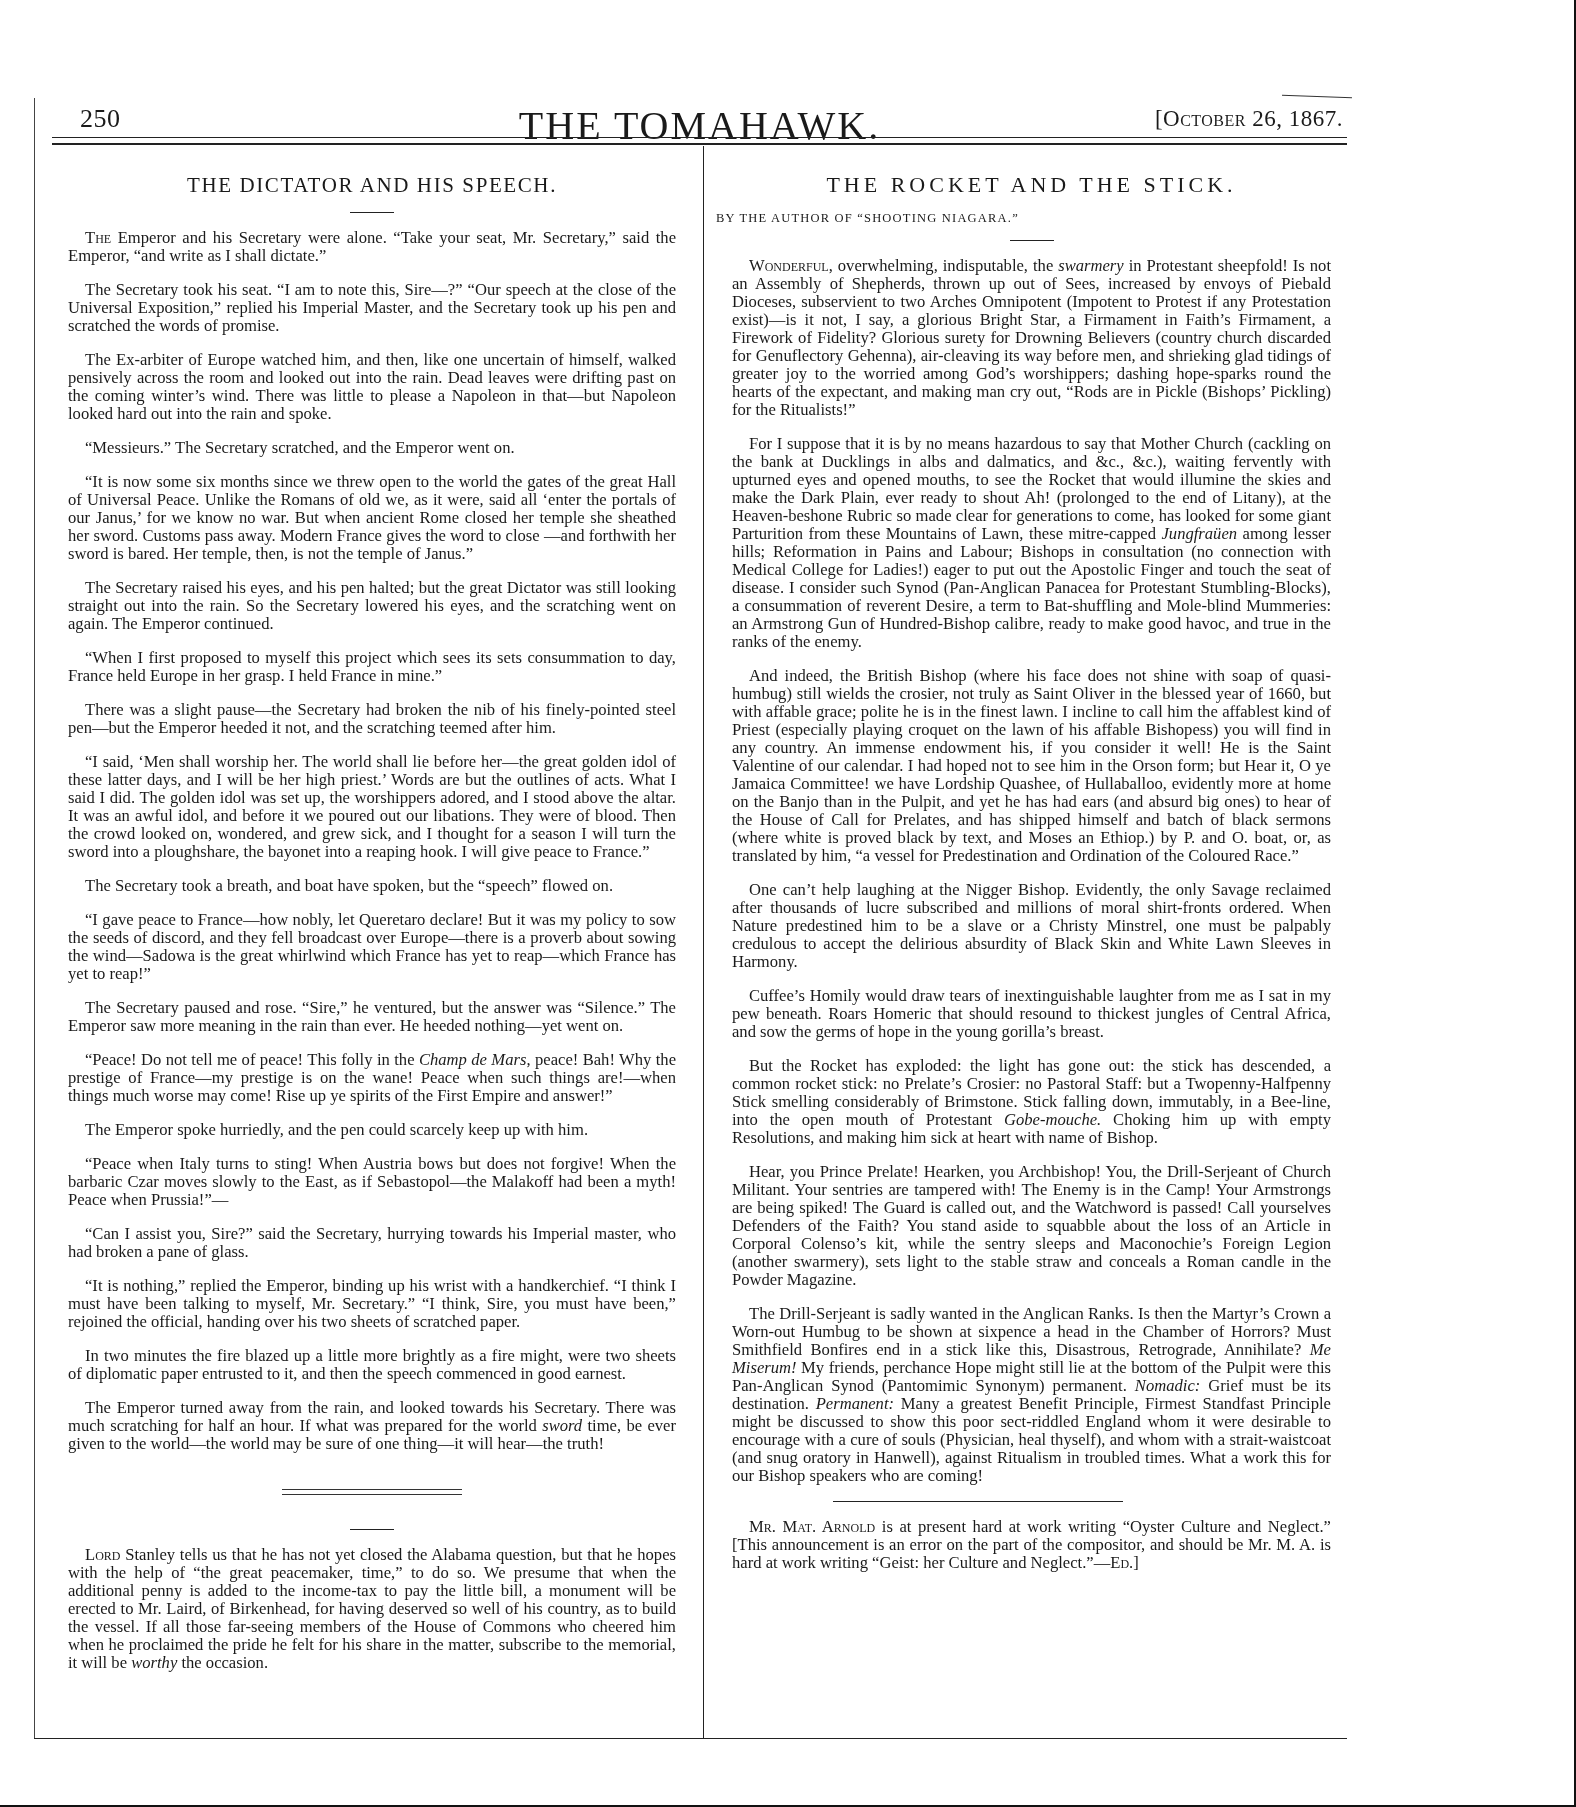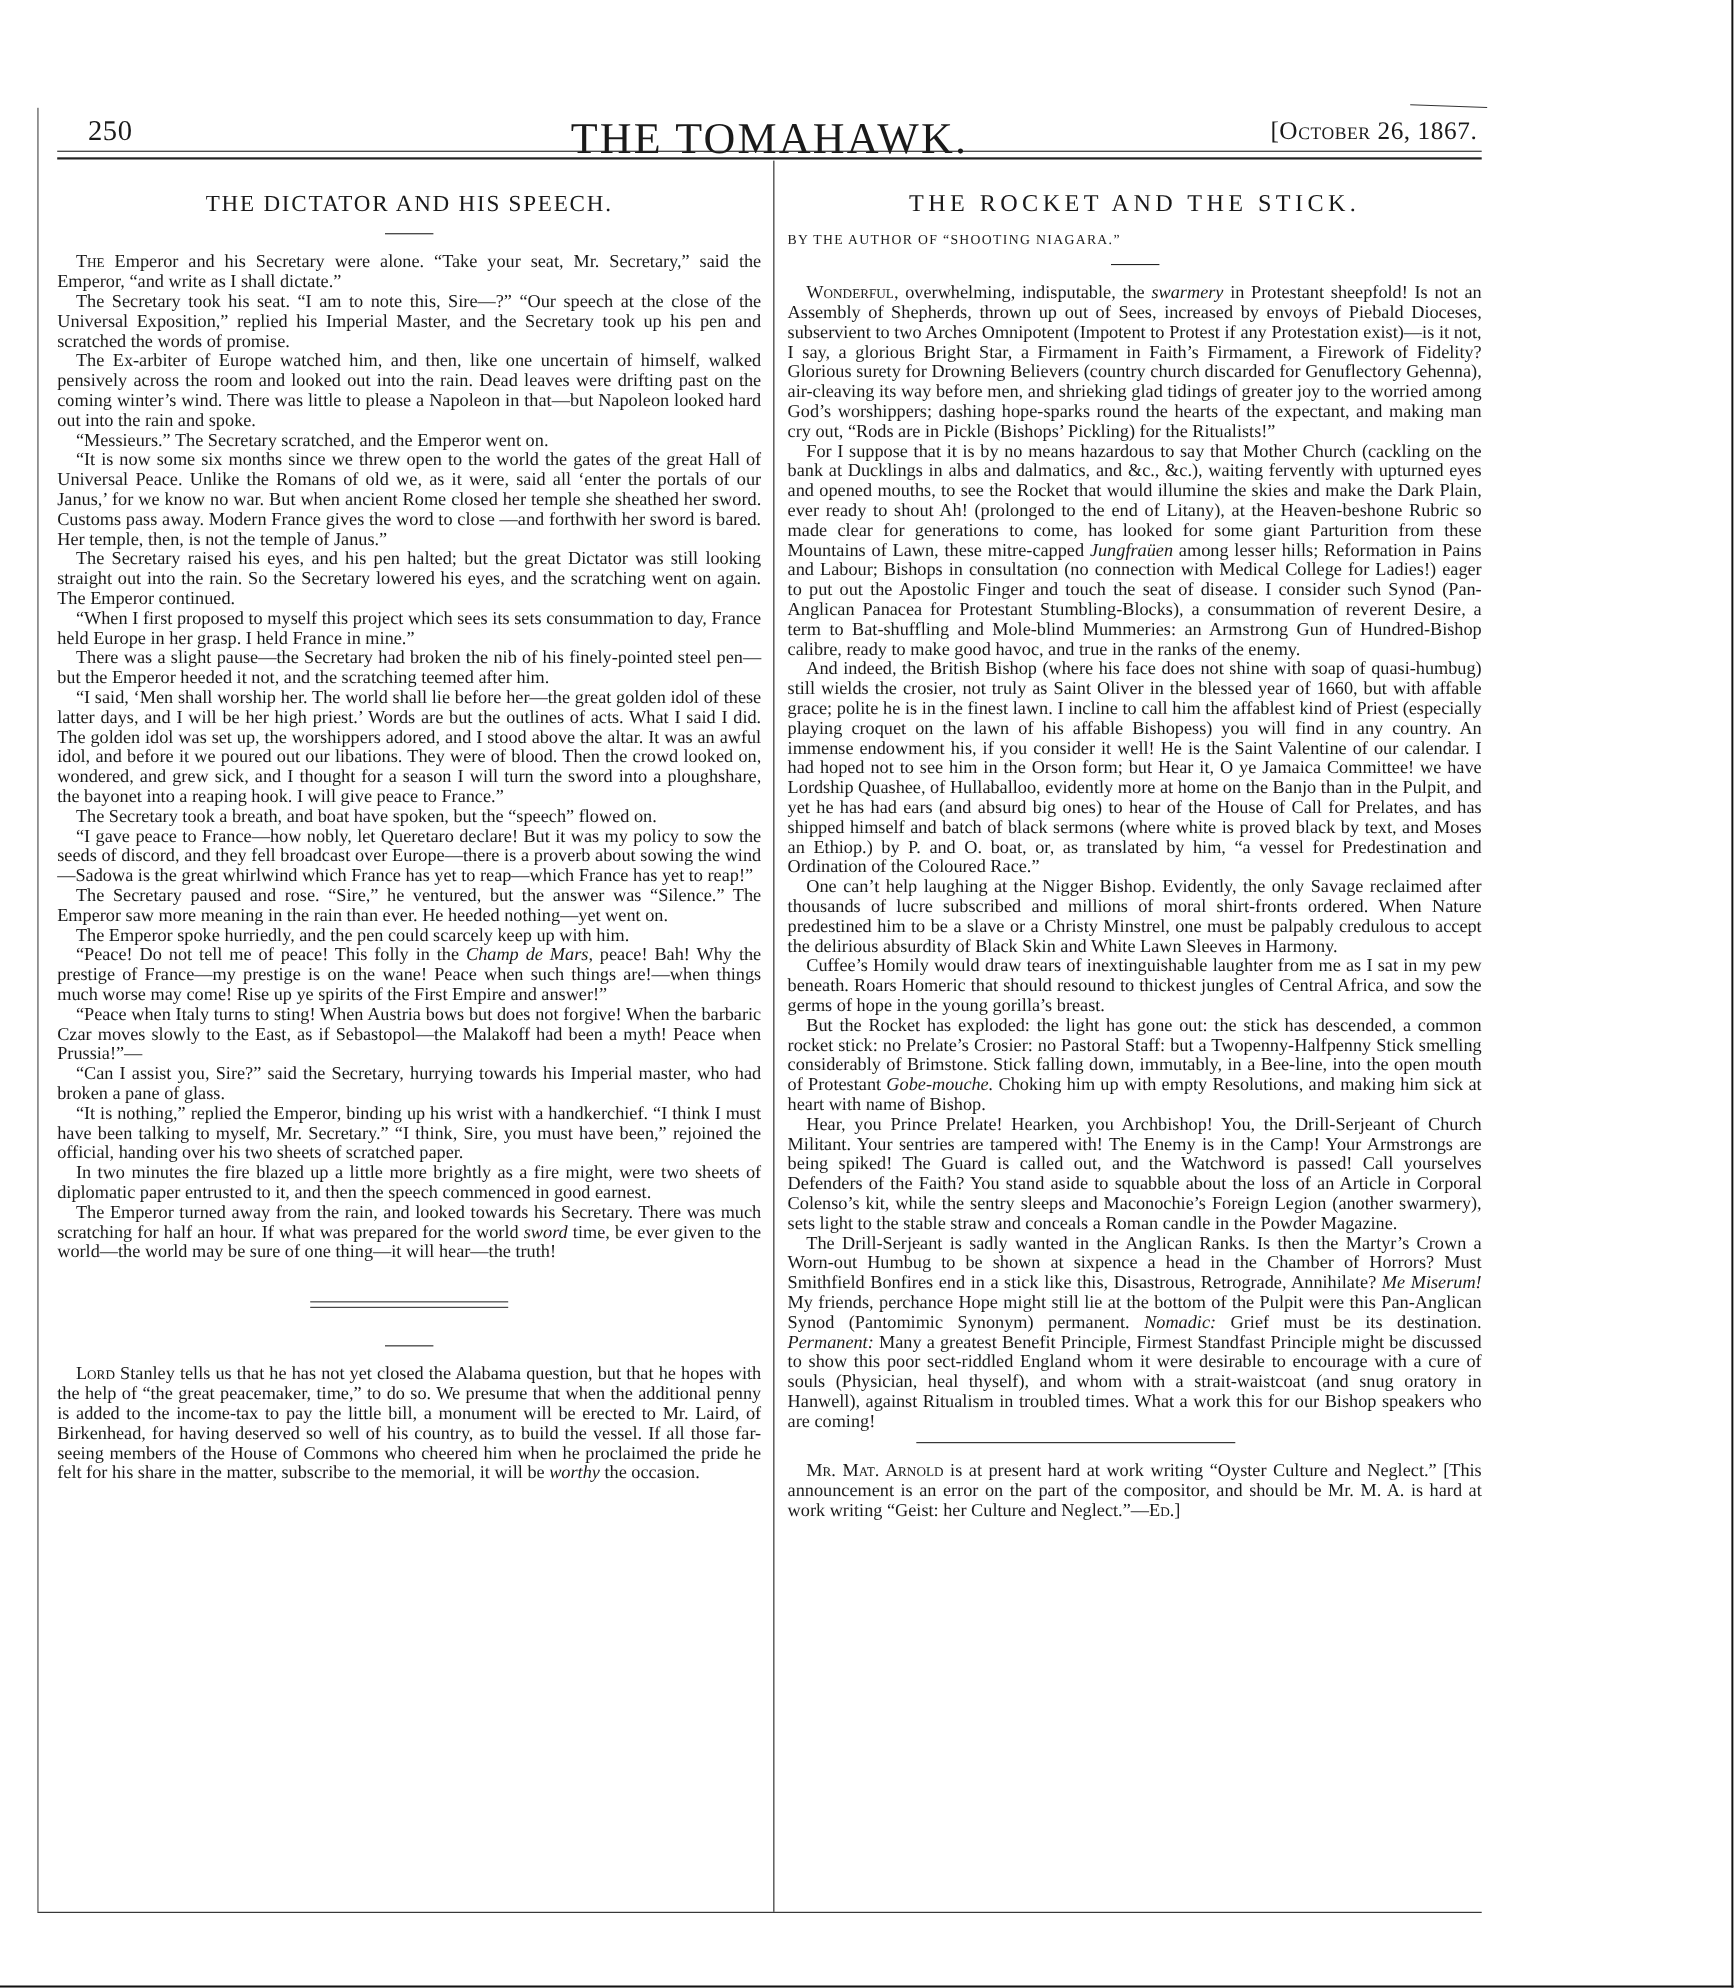--- a/index.html
+++ b/index.html
@@ -14,21 +14,21 @@
   .top-curl{position:absolute;left:1282px;top:96px;width:70px;height:1px;background:#333;transform:rotate(2deg);}
   .rule{position:absolute;height:1px;background:#222;}
   .col-divider{position:absolute;left:703px;top:146px;width:1px;height:1592px;background:#222;}
   .col{position:absolute;font-size:16.6px;line-height:18px;text-align:justify;}
   .col-left{left:52px;top:160px;width:640px;}
   .col-right{left:716px;top:160px;width:631px;}
   h2{margin:12px;font-weight:normal;text-align:center;font-size:21px;letter-spacing:1.6px;line-height:26px;}
   h2.wide{letter-spacing:4px;font-size:22px;}
   .byline{text-align:left;font-size:12.5px;letter-spacing:1.2px;margin-top:4px;line-height:16px;}
   .short-rule{width:44px;height:1px;background:#222;margin:14px auto 16px auto;}
-  p{margin:0;text-indent:17px;}
+  p{margin:16px;text-indent:17px;}
   .sc{font-variant:small-caps;}
   em{font-style:italic;}
   .double-rule{width:180px;margin:36px auto 34px auto;border-top:1px solid #333;border-bottom:1px solid #333;height:4px;}
   .sep-rule{width:290px;height:1px;background:#222;margin:10px 0 16px 117px;}
 </style>
 </head>
 <body>
 
 <div class="frame"></div>
 <div class="left-border"></div>
@@ -54,22 +54,22 @@
         <p><span>The Ex-arbiter of Europe watched him, and then, like one uncertain of himself, walked pensively across the room and looked out into the rain. Dead leaves were drifting past on the coming winter’s wind. There was little to please a Napoleon in that—but Napoleon looked hard out into the rain and spoke.</span></p>
         <p><span>“Messieurs.” The Secretary scratched, and the Emperor went on.</span></p>
         <p><span>“It is now some six months since we threw open to the world the gates of the great Hall of Universal Peace. Unlike the Romans of old we, as it were, said all ‘enter the portals of our Janus,’ for we know no war. But when ancient Rome closed her temple she sheathed her sword. Customs pass away. Modern France gives the word to close —and forthwith her sword is bared. Her temple, then, is not the temple of Janus.”</span></p>
         <p><span>The Secretary raised his eyes, and his pen halted; but the great Dictator was still looking straight out into the rain. So the Secretary lowered his eyes, and the scratching went on again. The Emperor continued.</span></p>
         <p><span>“When I first proposed to myself this project which sees its sets consummation to day, France held Europe in her grasp. I held France in mine.”</span></p>
         <p><span>There was a slight pause—the Secretary had broken the nib of his finely-pointed steel pen—but the Emperor heeded it not, and the scratching teemed after him.</span></p>
         <p><span>“I said, ‘Men shall worship her. The world shall lie before her—the great golden idol of these latter days, and I will be her high priest.’ Words are but the outlines of acts. What I said I did. The golden idol was set up, the worshippers adored, and I stood above the altar. It was an awful idol, and before it we poured out our libations. They were of blood. Then the crowd looked on, wondered, and grew sick, and I thought for a season I will turn the sword into a ploughshare, the bayonet into a reaping hook. I will give peace to France.”</span></p>
         <p><span>The Secretary took a breath, and boat have spoken, but the “speech” flowed on.</span></p>
         <p><span>“I gave peace to France—how nobly, let Queretaro declare! But it was my policy to sow the seeds of discord, and they fell broadcast over Europe—there is a proverb about sowing the wind—Sadowa is the great whirlwind which France has yet to reap—which France has yet to reap!”</span></p>
         <p><span>The Secretary paused and rose. “Sire,” he ventured, but the answer was “Silence.” The Emperor saw more meaning in the rain than ever. He heeded nothing—yet went on.</span></p>
+        <p><span>“Peace! Do not tell me of peace! This folly in the </span><em>Champ de Mars</em><span>, peace! Bah! Why the prestige of France—my prestige is on the wane! Peace when such things are!—when things much worse may come! Rise up ye spirits of the First Empire and answer!”</span></p>
         <p><span>The Emperor spoke hurriedly, and the pen could scarcely keep up with him.</span></p>
-        <p><span>“Peace! Do not tell me of peace! This folly in the </span><em>Champ de Mars</em><span>, peace! Bah! Why the prestige of France—my prestige is on the wane! Peace when such things are!—when things much worse may come! Rise up ye spirits of the First Empire and answer!”</span></p>
         <p><span>“Peace when Italy turns to sting! When Austria bows but does not forgive! When the barbaric Czar moves slowly to the East, as if Sebastopol—the Malakoff had been a myth! Peace when Prussia!”—</span></p>
         <p><span>“Can I assist you, Sire?” said the Secretary, hurrying towards his Imperial master, who had broken a pane of glass.</span></p>
         <p><span>“It is nothing,” replied the Emperor, binding up his wrist with a handkerchief. “I think I must have been talking to myself, Mr. Secretary.” “I think, Sire, you must have been,” rejoined the official, handing over his two sheets of scratched paper.</span></p>
         <p><span>In two minutes the fire blazed up a little more brightly as a fire might, were two sheets of diplomatic paper entrusted to it, and then the speech commenced in good earnest.</span></p>
         <p><span>The Emperor turned away from the rain, and looked towards his Secretary. There was much scratching for half an hour. If what was prepared for the world </span><em>sword</em><span> time, be ever given to the world—the world may be sure of one thing—it will hear—the truth!</span></p>
       </div>
   </section>
   <div class="double-rule"></div>
   <section>
     <div class="short-rule"></div>

